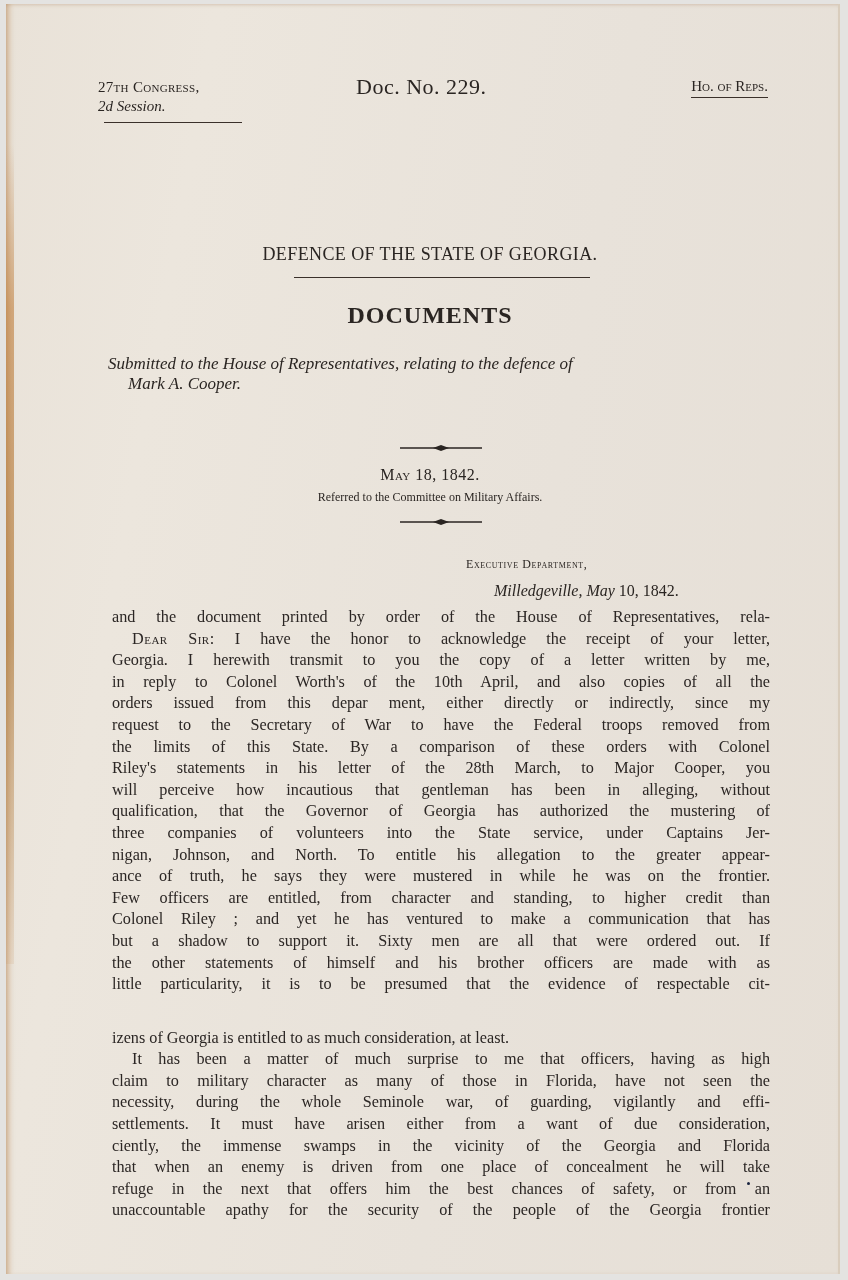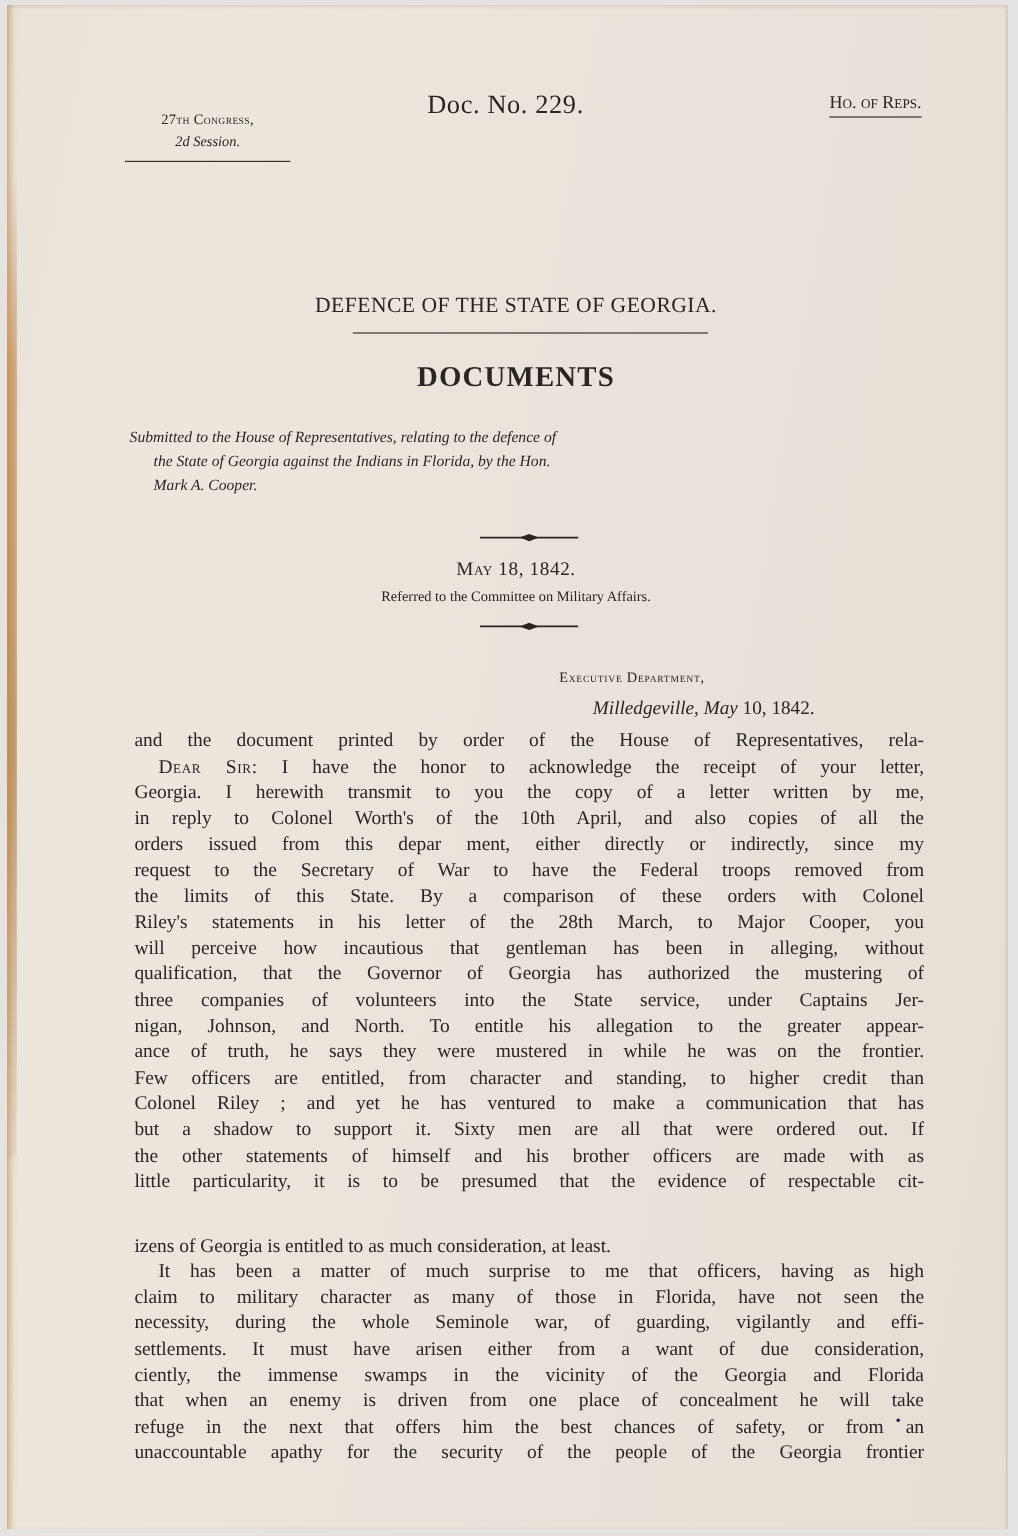--- a/index.html
+++ b/index.html
@@ -37,24 +37,24 @@
     .header-row {
       position: absolute;
       top: 70px;
       left: 92px;
       width: 680px;
       height: 60px;
     }
     .hdr-left {
       position: absolute;
       left: 0;
-      top: 16px;
+      top: 4px;
       width: 150px;
-      text-align: center;
-      font-size: 12px;
+      text-align: left;
+      font-size: 15px;
       line-height: 19px;
     }
     .hdr-left .congress { letter-spacing: 0.3px; }
     .sc { font-variant: small-caps; }
     .hdr-left .session { font-style: italic; }
     .hdr-left .rule {
       margin: 6px auto 0;
       width: 138px;
       border-top: 1.5px solid #3a302a;
     }
@@ -101,21 +101,21 @@
       font-size: 24px;
       font-weight: bold;
       letter-spacing: 1px;
     }
     .subtitle {
       position: absolute;
       top: 350px;
       left: 102px;
       width: 668px;
       font-style: italic;
-      font-size: 13px;
+      font-size: 17px;
       line-height: 20px;
       text-indent: 0;
     }
     .subtitle .cont { display: block; padding-left: 20px; }
     .ornament {
       position: absolute;
       left: 394px;
       width: 82px;
       height: 8px;
     }
@@ -195,21 +195,20 @@
     </div>
   </div>
 
   <div class="title">DEFENCE OF THE STATE OF GEORGIA.</div>
   <div class="title-rule"></div>
 
   <div class="documents">DOCUMENTS</div>
 
   <div class="subtitle">
     <span class="first">Submitted to the House of Representatives, relating to the defence of</span>
-    <span class="cont">the State of Georgia against the Indians in Florida, by the Hon.</span>
     <span class="cont">Mark A. Cooper.</span>
   </div>
 
   <svg class="ornament" style="top:440px" viewBox="0 0 82 8">
     <line x1="0" y1="4" x2="82" y2="4" stroke="#2a2522" stroke-width="1.4"></line>
     <path d="M33 4 L41 1 L49 4 L41 7 Z" fill="#2a2522"></path>
   </svg>
 
   <div class="date-line sc">May 18, 1842.</div>
   <div class="referred">Referred to the Committee on Military Affairs.</div>

